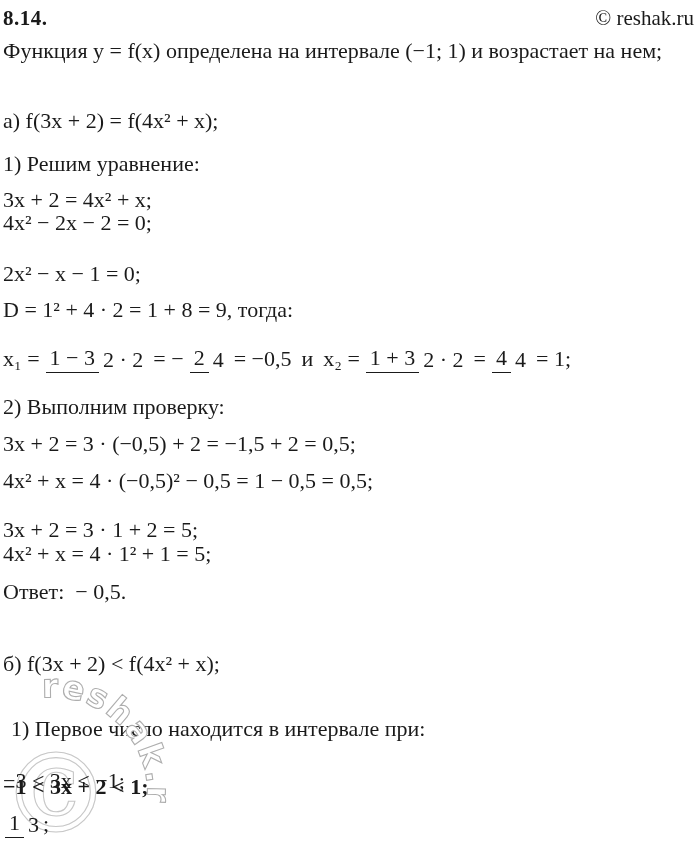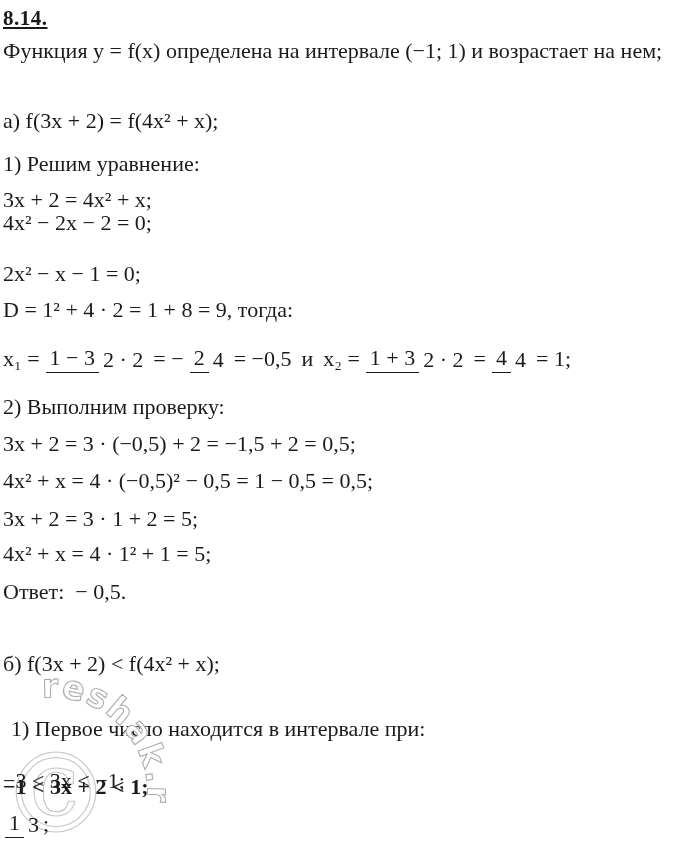--- a/index.html
+++ b/index.html
@@ -6,21 +6,21 @@
   html, body { width: 698px; height: 850px; background: #ffffff; overflow: hidden; }
   body {
     font-family: "Liberation Serif", "DejaVu Serif", serif;
     color: #1a1a1a;
     position: relative;
   }
   .page { position: relative; width: 698px; height: 850px; }
 
   .header-row {
     position: absolute; top: 6px; left: 3px; right: 4px;
-    display: flex; justify-content: space-between; align-items: baseline; text-decoration: underline;
+    display: flex; justify-content: space-between; align-items: baseline;
   }
   .problem-number { font-size: 21px; font-weight: bold; letter-spacing: 0.5px; }
   .copyright { font-size: 21px; }
 
   .line {
     position: absolute; left: 3px;
     font-size: 22px; line-height: 30px;
     white-space: pre;
   }
   .mline { font-family: "Liberation Serif", "DejaVu Serif", serif; }
@@ -56,20 +56,21 @@
 <div class="page">
 
   <svg class="wm-copyright-svg" width="118" height="118" viewBox="0 0 118 118">
     <text x="58" y="99" font-size="110" text-anchor="middle" font-family="DejaVu Serif, serif" fill="none" stroke="#c7c7c7" stroke-width="1.1">©</text>
   </svg>
 
   <div class="content">
 
     <div class="header-row">
       <span class="problem-number">8.14.</span>
+      <span class="copyright">© reshak.ru</span>
     </div>
 
     <div class="line" style="top:36px;">Функция y = f(x) определена на интервале (−1; 1) и возрастает на нем;</div>
 
     <div class="line mline" style="top:106px;">а) f(3x + 2) = f(4x² + x);</div>
     <div class="line" style="top:149px;">1) Решим уравнение:</div>
     <div class="line mline" style="top:185px;">3x + 2 = 4x² + x;</div>
     <div class="line mline" style="top:208px;">4x² − 2x − 2 = 0;</div>
     <div class="line mline" style="top:259px;text-align:right;">2x² − x − 1 = 0;</div>
     <div class="line mline" style="top:295px;">D = 1² + 4 · 2 = 1 + 8 = 9, тогда:</div>
@@ -96,21 +97,21 @@
       <span class="frac">
         <span class="num">4</span>
         <span class="den">4</span>
       </span>
       <span>= 1;</span>
     </div>
 
     <div class="line" style="top:392px;">2) Выполним проверку:</div>
     <div class="line mline" style="top:429px;">3x + 2 = 3 · (−0,5) + 2 = −1,5 + 2 = 0,5;</div>
     <div class="line mline" style="top:466px;">4x² + x = 4 · (−0,5)² − 0,5 = 1 − 0,5 = 0,5;</div>
-    <div class="line mline" style="top:504px;">3x + 2 = 3 · 1 + 2 = 5;</div>
+    <div class="line mline" style="top:515px;">3x + 2 = 3 · 1 + 2 = 5;</div>
     <div class="line mline" style="top:539px;">4x² + x = 4 · 1² + 1 = 5;</div>
     <div class="line" style="top:577px;">Ответ:  − 0,5.</div>
 
     <div class="line mline" style="top:649px;">б) f(3x + 2) &lt; f(4x² + x);</div>
     <div class="line" style="top:714px;margin-left:8px;">1) Первое число находится в интервале при:</div>
     <div class="line mline" style="top:772px;font-weight:bold;">−1 &lt; 3x + 2 &lt; 1;</div>
     <div class="line mline" style="top:766px;">−3 &lt; 3x &lt; −1;</div>
 
     <div class="frac-line" style="top:796px; height:56px;">
       <span class="frac" style="margin-left:2px; margin-right:0;">

